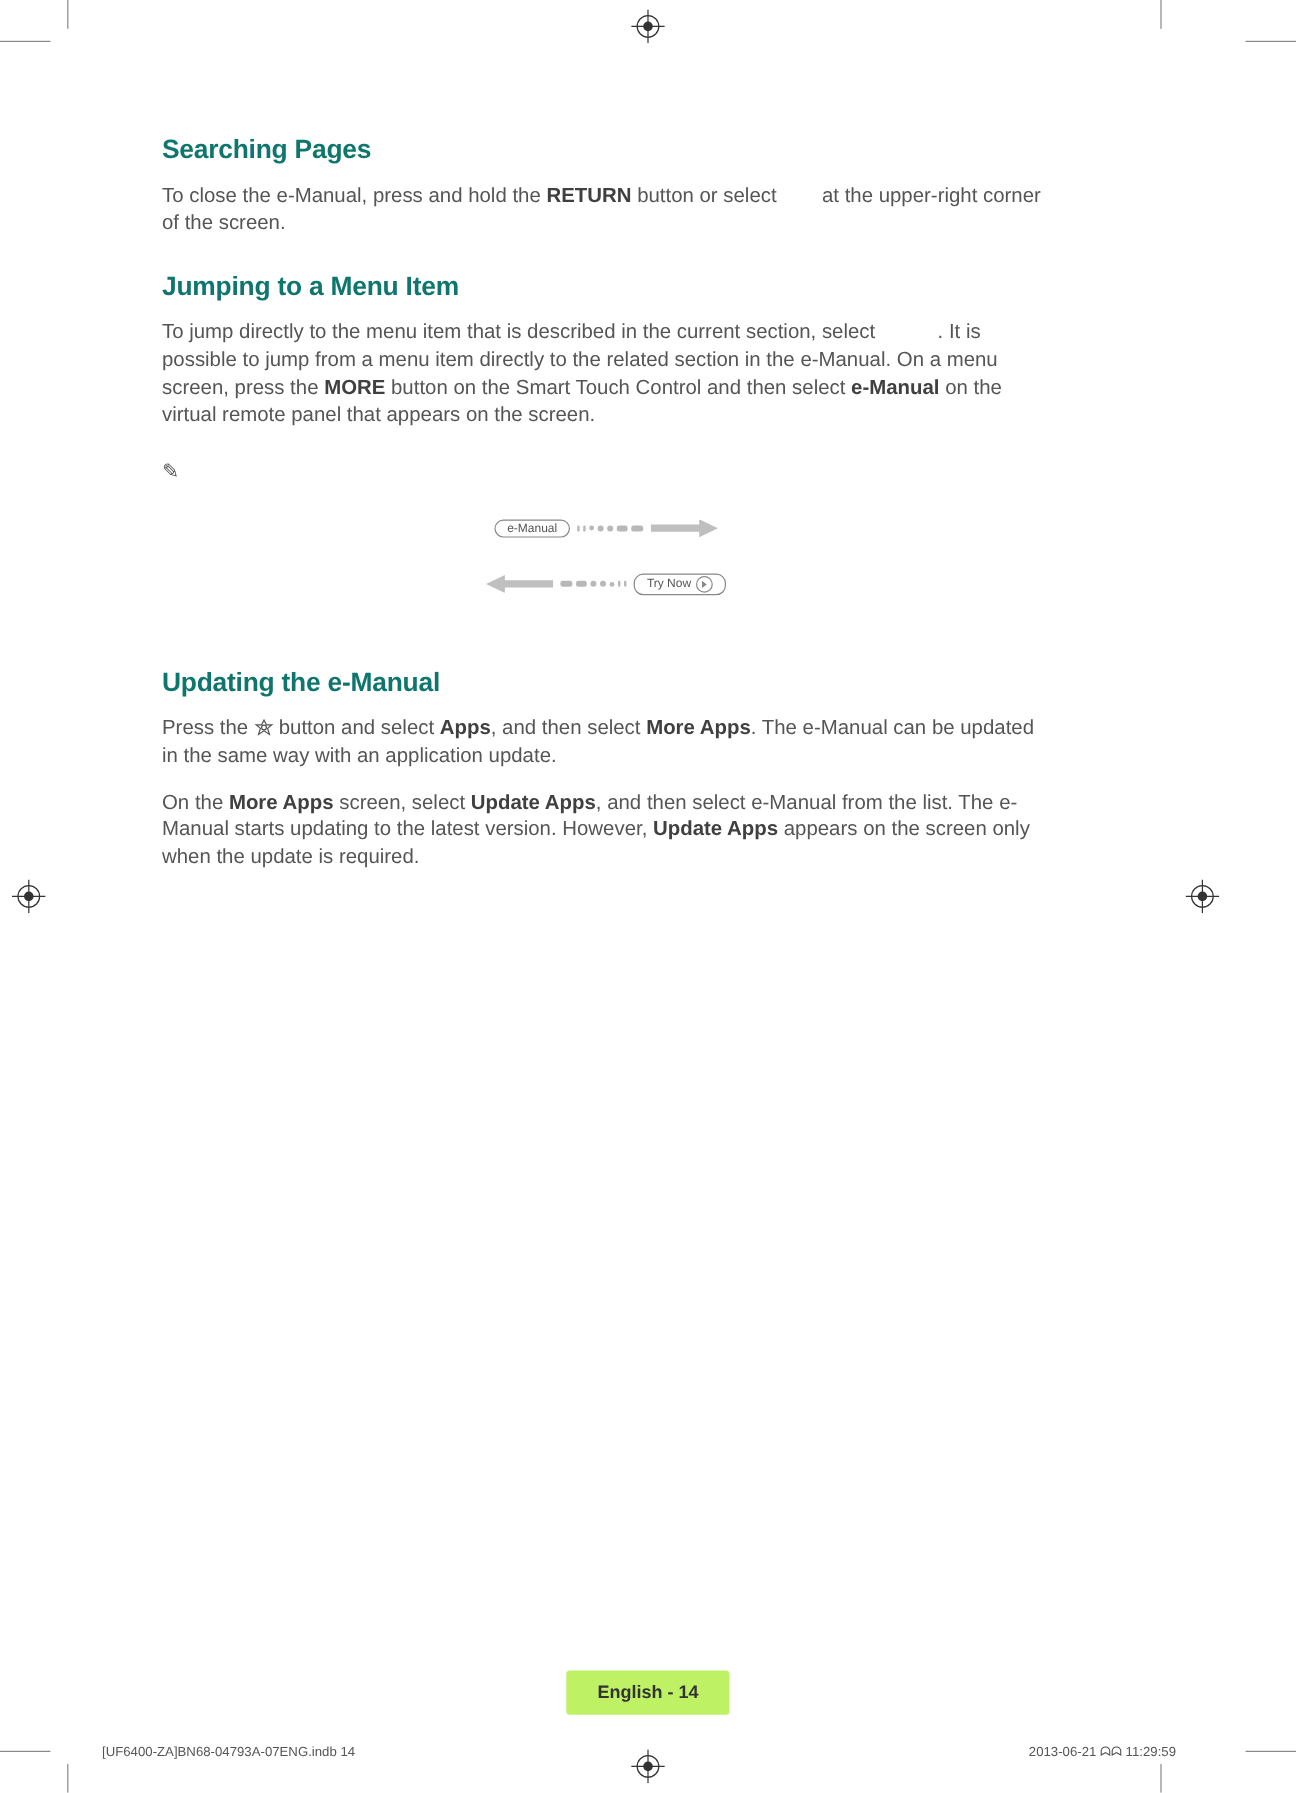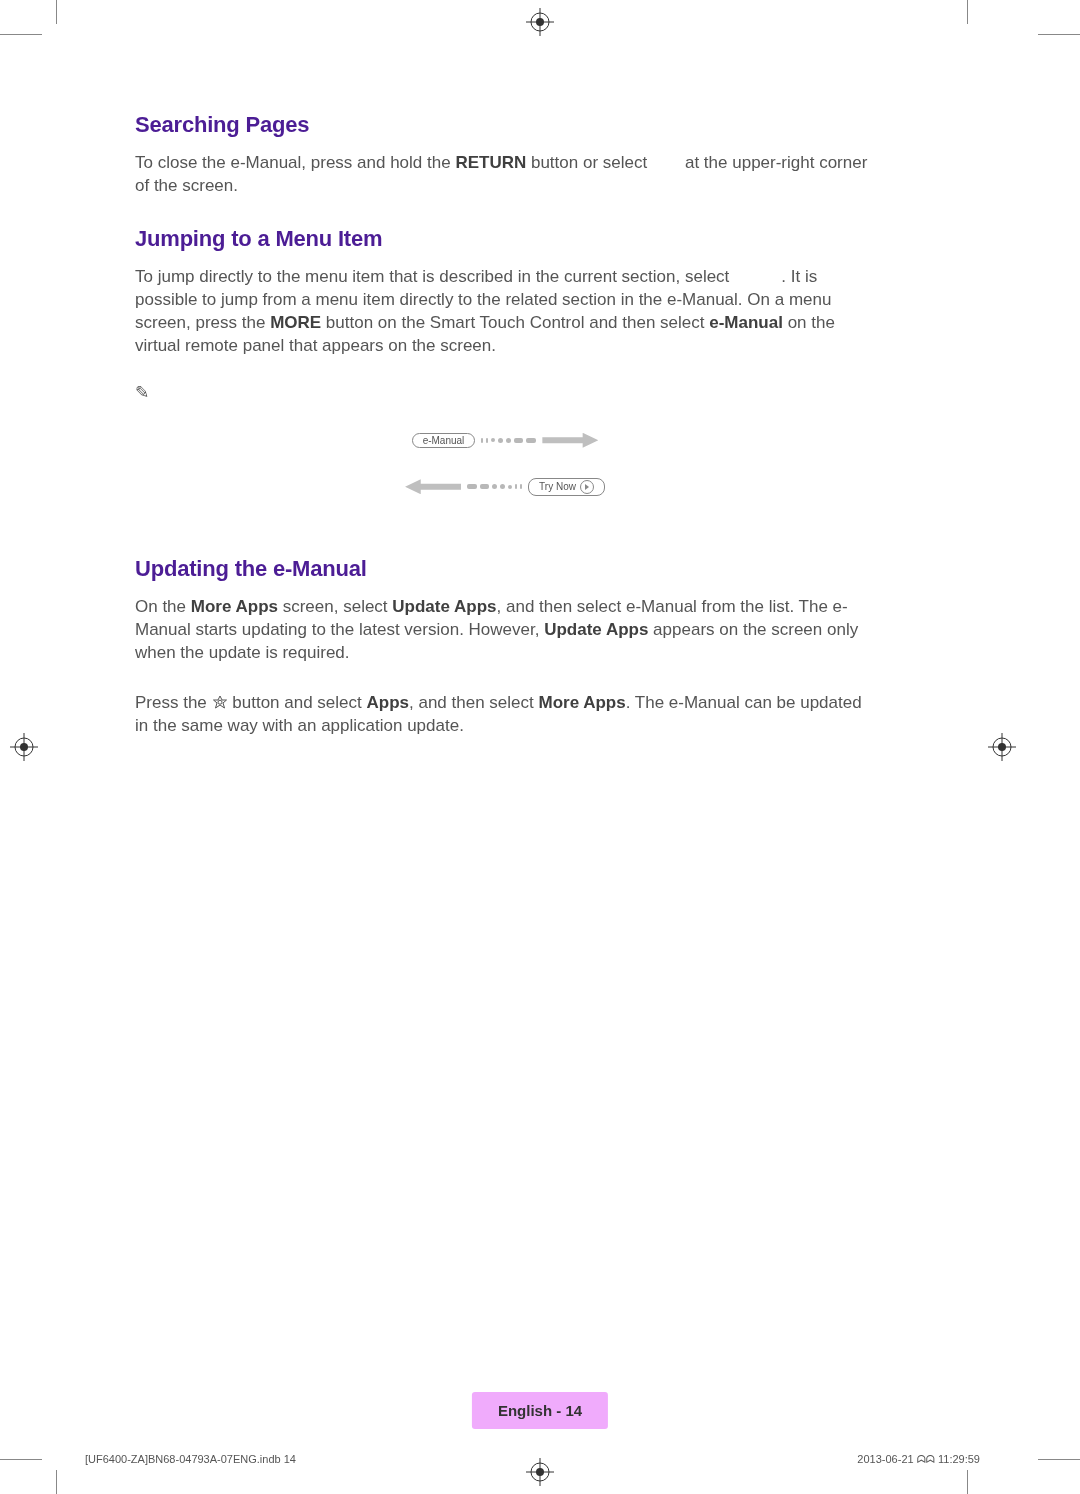--- a/index.html
+++ b/index.html
@@ -37,21 +37,21 @@
   .reg-right { top: 50%; right: 64px; transform: translateY(-50%); }
   .content {
     position: absolute;
     top: 112px;
     left: 135px;
     width: 740px;
   }
   h2.section {
     font-size: 22px;
     font-weight: 600;
-    color: #4c1d95;
+    color: #0f766e;
     margin: 0 0 14px 0;
     letter-spacing: -0.2px;
   }
   p.body {
     font-size: 17px;
     line-height: 1.35;
     margin: 0 0 28px 0;
     color: #555;
   }
   .c-badge {
@@ -132,21 +132,21 @@
   .smart-icon {
     display: inline-flex;
     width: 16px; height: 16px;
     vertical-align: -3px;
   }
   .footer-badge {
     position: absolute;
     bottom: 65px;
     left: 50%;
     transform: translateX(-50%);
-    background: #f0abfc;
+    background: #bef264;
     color: #333;
     font-weight: 700;
     font-size: 15px;
     padding: 10px 26px;
     border-radius: 3px;
   }
   .print-footer {
     position: absolute;
     bottom: 28px;
     left: 85px;
@@ -249,31 +249,31 @@
           <span style="width:2px;height:5px;border-radius:1px;"></span>
         </span>
         <span class="pill-box">
           <span>Try Now</span>
           <span class="play-circle"></span>
         </span>
       </div>
     </div>
 
     <h2 class="section">Updating the e-Manual</h2>
-    <p class="body">
-      <span>On the </span><span class="bold-inline">More Apps</span><span> screen, select </span><span class="bold-inline">Update Apps</span><span>, and then select e-Manual from the list. The e-Manual starts updating to the latest version. However, </span><span class="bold-inline">Update Apps</span><span> appears on the screen only when the update is required.</span>
-    </p>
     <p class="body" style="margin-bottom:16px;">
       <span>Press the </span><span class="smart-icon">
         <svg viewBox="0 0 16 16">
             <polygon points="8,1 10,5 14.5,5 11,8 12.5,13 8,10 3.5,13 5,8 1.5,5 6,5" fill="none" stroke="#555" stroke-width="1"></polygon>
             <circle cx="8" cy="7.2" r="2" fill="none" stroke="#555" stroke-width="1"></circle>
           </svg>
       </span><span> button and select </span><span class="bold-inline">Apps</span><span>, and then select </span><span class="bold-inline">More Apps</span><span>. The e-Manual can be updated in the same way with an application update.</span>
     </p>
+    <p class="body">
+      <span>On the </span><span class="bold-inline">More Apps</span><span> screen, select </span><span class="bold-inline">Update Apps</span><span>, and then select e-Manual from the list. The e-Manual starts updating to the latest version. However, </span><span class="bold-inline">Update Apps</span><span> appears on the screen only when the update is required.</span>
+    </p>
 
   </div>
 
   <div class="footer-badge">English - 14</div>
 
   <div class="print-footer">
     <span>[UF6400-ZA]BN68-04793A-07ENG.indb   14</span>
     <span>2013-06-21   ᗣᗣ 11:29:59</span>
   </div>
 

